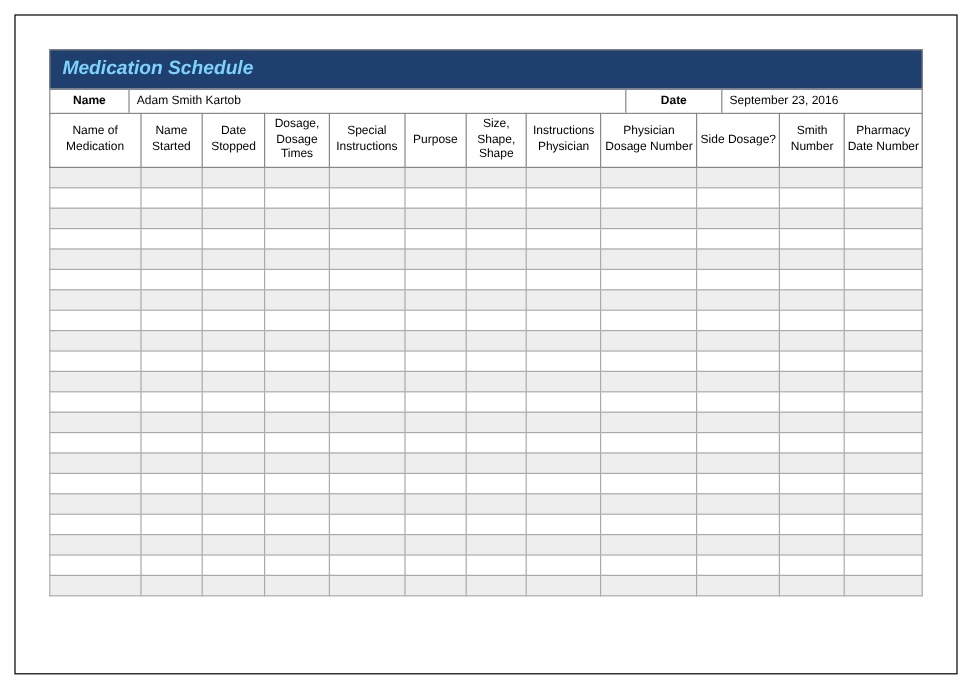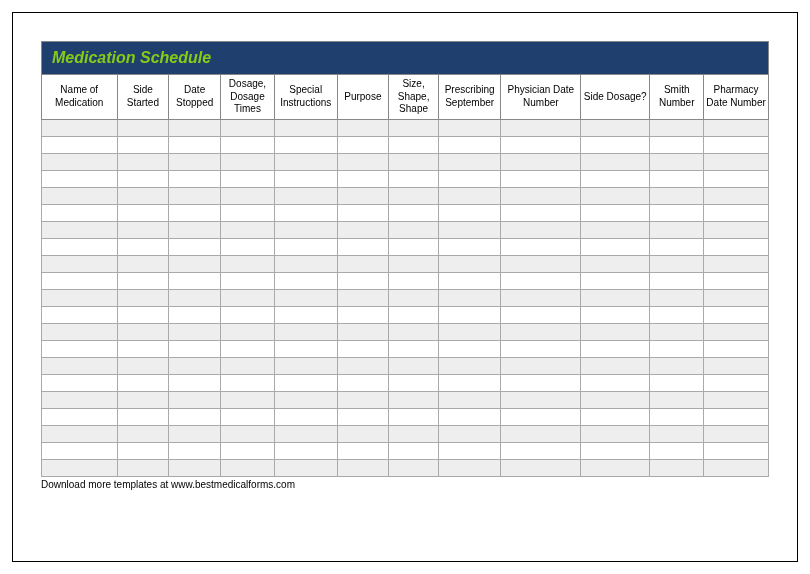--- a/index.html
+++ b/index.html
@@ -18,21 +18,21 @@
       position: absolute;
       top: 12px;
       left: 12px;
       right: 12px;
       bottom: 12px;
       border: 1px solid #000;
       padding: 28px 28px 10px 28px;
     }
     .title-bar {
       background: #1f3f6e;
-      color: #84cc16;
+      color: #7dd3fc;
       font-size: 16px;
       font-weight: bold;
       font-style: italic;
       padding: 7px 10px;
       border: 1px solid #888;
       border-bottom: none;
     }
     .info-row {
       display: flex;
       border: 1px solid #888;
@@ -106,47 +106,53 @@
       font-size: 10px;
       padding-top: 2px;
     }
   </style>
 </head>
 <body>
 
 <div class="outer-frame">
   <div class="title-bar">
     <span>Medication Schedule</span>
+  </div>
+  <div class="info-row">
+    <div class="info-label">Name</div>
+    <div class="info-value info-name-value">Adam Smith Kartob</div>
+    <div class="info-date-label">Date</div>
+    <div class="info-value info-date-value">September 23, 2016</div>
   </div>
   <table class="main-table">
     <colgroup>
       <col class="col-name">
         <col class="col-date-started">
         <col class="col-date-stopped">
       <col class="col-dosage">
         <col class="col-special">
         <col class="col-purpose">
       <col class="col-size">
         <col class="col-prescribing">
         <col class="col-phys-phone">
       <col class="col-side">
         <col class="col-refill">
         <col class="col-pharm-phone">
     </colgroup>
     <thead>
       <tr>
         <th>Name of Medication</th>
-        <th>Side Started</th>
+        <th>Name Started</th>
         <th>Date Stopped</th>
         <th>Dosage, Dosage Times</th>
         <th>Special Instructions</th>
         <th>Purpose</th>
         <th>Size, Shape, Shape</th>
-        <th>Prescribing September</th>
-        <th>Physician Date Number</th>
+        <th>Instructions Physician</th>
+        <th>Physician Dosage Number</th>
         <th>Side Dosage?</th>
         <th>Smith Number</th>
         <th>Pharmacy Date Number</th>
       </tr>
     </thead>
     <tbody id="table-body">
     <tr class="alt">
           <td></td>
           <td></td>
           <td></td>
@@ -435,14 +441,13 @@
           <td></td>
           <td></td>
           <td></td>
           <td></td>
           <td></td>
           <td></td>
           <td></td>
         </tr>
       </tbody>
   </table>
-  <div class="footer-text">Download more templates at www.bestmedicalforms.com</div>
 </div>
 
 </body></html>

